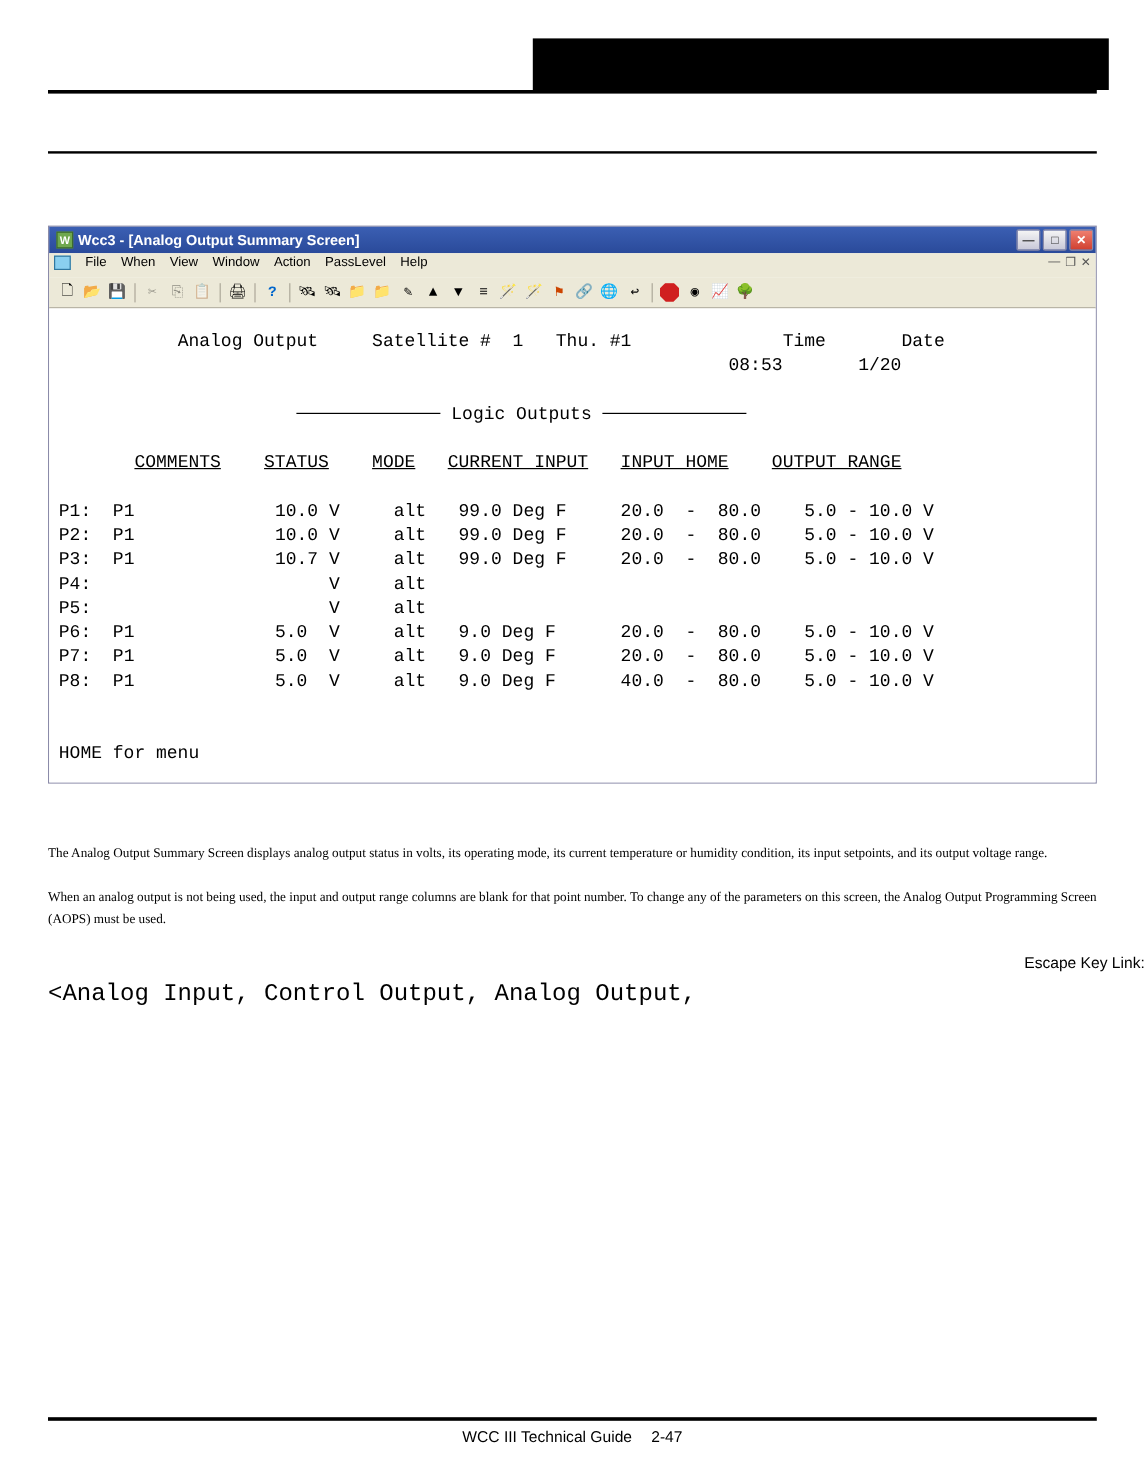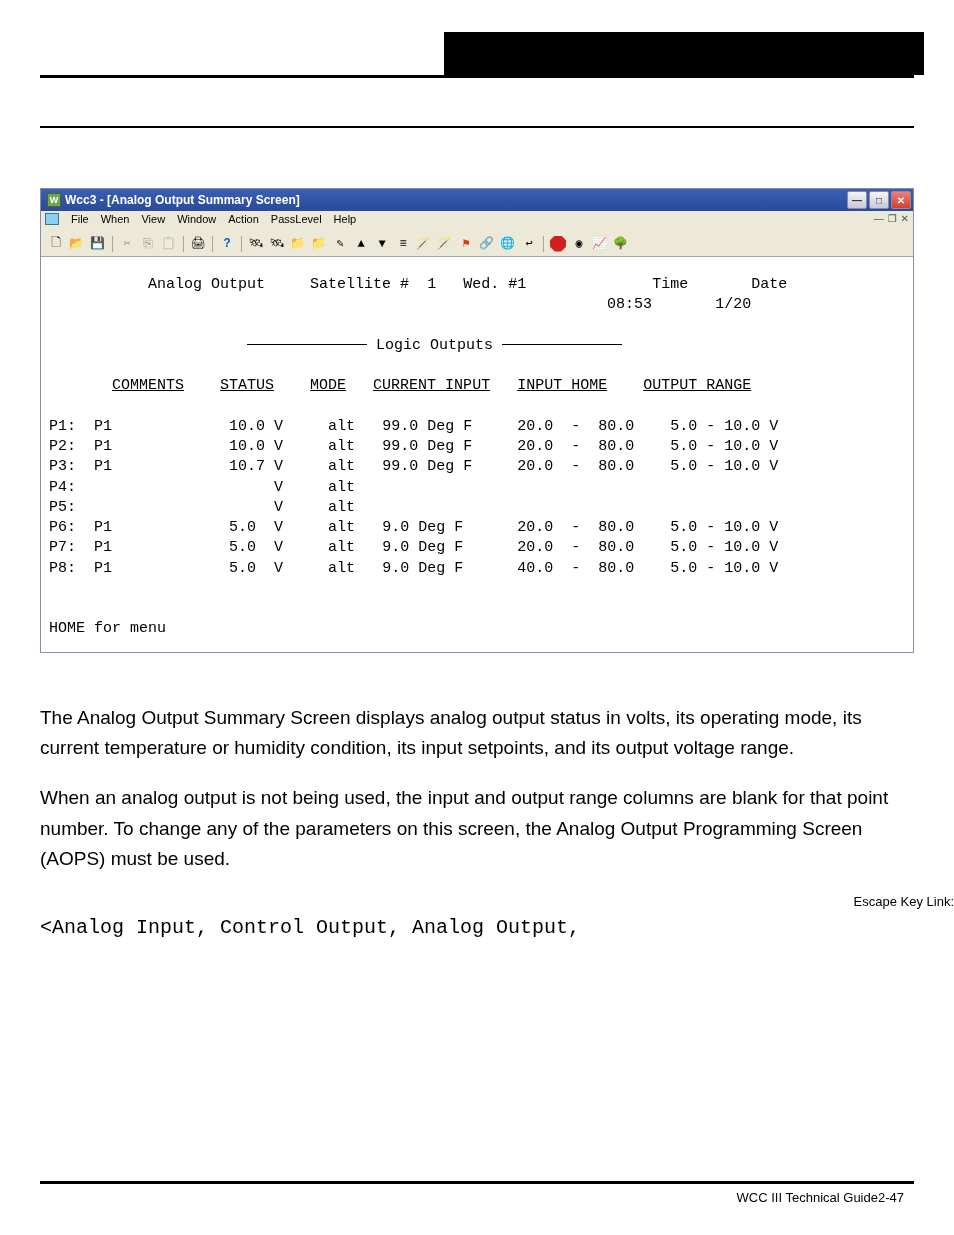--- a/index.html
+++ b/index.html
@@ -102,36 +102,37 @@
       line-height: 1.35;
       color: #000;
       white-space: pre;
     }
     .stop-sign {
       width: 16px; height: 16px;
       background: #d02020;
       clip-path: polygon(30% 0%, 70% 0%, 100% 30%, 100% 70%, 70% 100%, 30% 100%, 0% 70%, 0% 30%);
     }
     .body-text {
-      font-family: Liberation Sans, sans-serif;
-      font-size: 19px;
+      font-family: Liberation Serif, serif;
+      font-size: 11px;
       line-height: 1.6;
       margin: 0 40px 20px 40px;
     }
     .footer {
       position: absolute;
       bottom: 30px;
       left: 0; right: 0;
     }
     .footer-row {
       display: flex;
-      justify-content: flex-end;
+      justify-content: center;
       padding: 6px 50px 0 50px;
       font-family: Arial, sans-serif;
       font-size: 13px;
+      gap: 16px;
     }
     .underline { text-decoration: underline; }
     .key-label {
       font-family: Arial, sans-serif;
       font-size: 13px;
       margin: 8px 0 4px 40px;
       text-align: right;
     }
     .key-box {
       font-family: 'Courier New', monospace;
@@ -207,21 +208,21 @@
     <span class="tb-btn">↩</span>
     <span class="tb-sep"></span>
     <span class="tb-btn">
         <span class="stop-sign"></span>
       </span>
     <span class="tb-btn">◉</span>
     <span class="tb-btn">📈</span>
     <span class="tb-btn">🌳</span>
   </div>
 
-  <div class="term"><span>           <span>Analog Output</span>     <span>Satellite #</span>  <span>1</span>   <span>Wed. #1</span>              <span>Time</span>       <span>Date</span></span>
+  <div class="term"><span>           <span>Analog Output</span>     <span>Satellite #</span>  <span>1</span>   <span>Thu. #1</span>              <span>Time</span>       <span>Date</span></span>
 <span>                                                              <span>08:53</span>       <span>1/20</span></span>
 
 <span>                      <span class="hdrline"></span> <span>Logic Outputs</span> <span class="hdrline"></span></span>
 
 <span>       <span class="underline">COMMENTS</span>    <span class="underline">STATUS</span>    <span class="underline">MODE</span>   <span class="underline">CURRENT INPUT</span>   <span class="underline">INPUT HOME</span>    <span class="underline">OUTPUT RANGE</span></span>
 
 <span><span>P1:</span>  <span>P1</span>             <span>10.0 V</span>     <span>alt</span>   <span>99.0 Deg F</span>     <span>20.0  -  80.0</span>    <span>5.0 - 10.0 V</span></span>
 <span><span>P2:</span>  <span>P1</span>             <span>10.0 V</span>     <span>alt</span>   <span>99.0 Deg F</span>     <span>20.0  -  80.0</span>    <span>5.0 - 10.0 V</span></span>
 <span><span>P3:</span>  <span>P1</span>             <span>10.7 V</span>     <span>alt</span>   <span>99.0 Deg F</span>     <span>20.0  -  80.0</span>    <span>5.0 - 10.0 V</span></span>
 <span><span>P4:</span>  <span></span>               <span>     V</span>     <span>alt</span></span>

